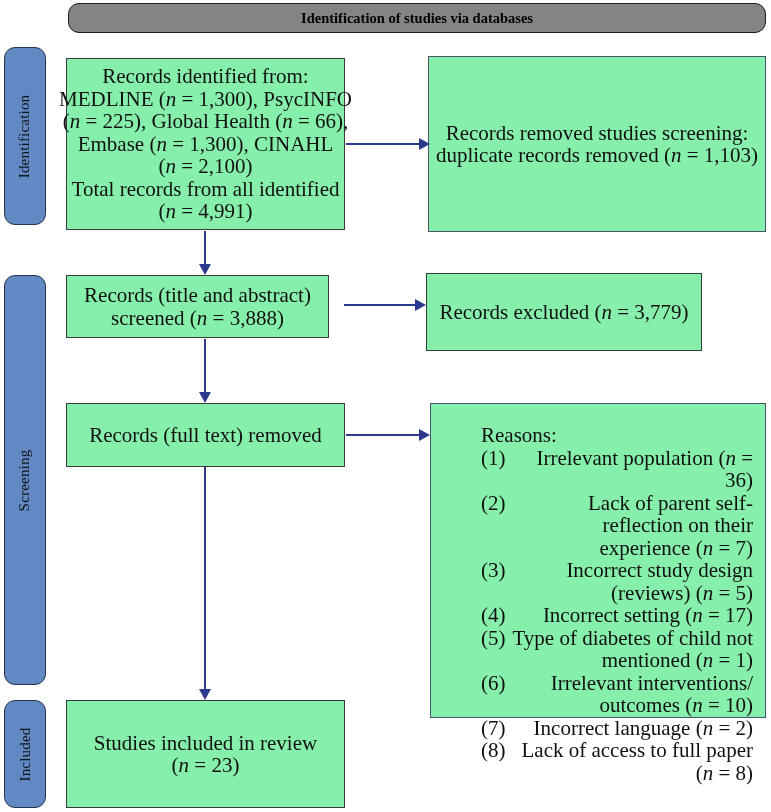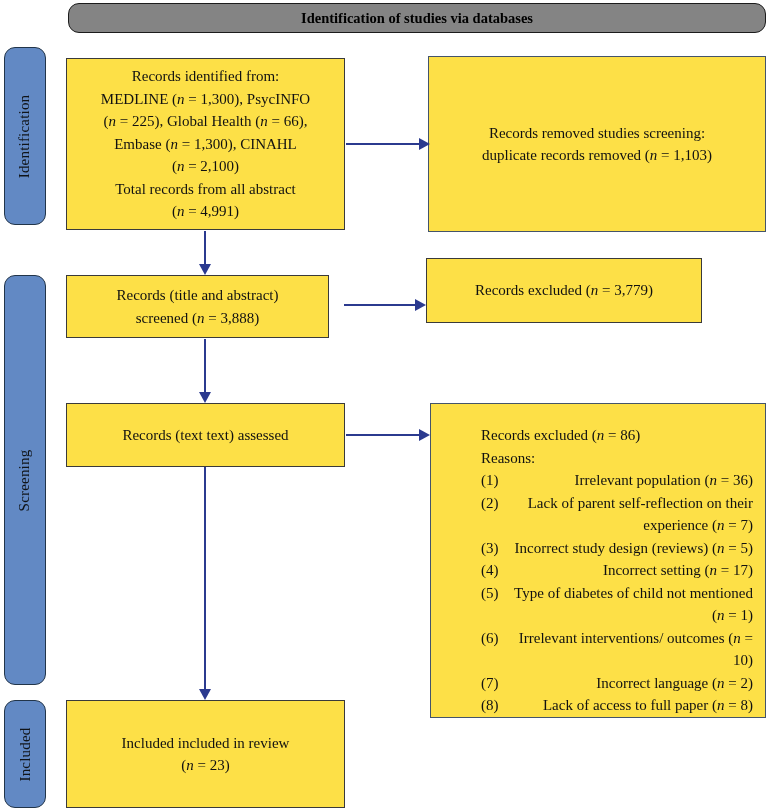--- a/index.html
+++ b/index.html
@@ -21,23 +21,23 @@
     left:4px;width:42px;
     background:#6289c4;border:1.7px solid #22354a;border-radius:11px;
     display:flex;align-items:center;justify-content:center;
   }
   .stage span{
     transform:rotate(-90deg);white-space:nowrap;
     font-size:15px;color:#101418;letter-spacing:.2px;
   }
   
   .box{
-    background:#fde047;border:1.6px solid #3a3a3a;
+    background:#86efac;border:1.6px solid #3a3a3a;
     display:flex;flex-direction:column;align-items:center;justify-content:center;
-    text-align:center;font-size:15px;line-height:22.5px;
+    text-align:center;font-size:21px;line-height:22.5px;
   }
   .box.slate{border-color:#44546a;}
   .box.left-align{align-items:flex-start;justify-content:flex-start;text-align:left;}
   .lines div{white-space:nowrap;}
   
   .rblock{padding:20px 8px 0 50px;width:100%;box-sizing:border-box;}
   .reason{display:flex;}
   .rnum{flex:0 0 30px;}
   .rtext{flex:1;padding-right:4px;text-align:right;}
   
@@ -64,51 +64,50 @@
   <span>Included</span>
 </div>
 
 <div class="abs box" style="left:66px;top:58px;width:279px;height:172px;">
   <div class="lines">
       <div>Records identified from:</div>
       <div>MEDLINE (<i>n</i> = 1,300), PsycINFO</div>
       <div>(<i>n</i> = 225), Global Health (<i>n</i> = 66),</div>
       <div>Embase (<i>n</i> = 1,300), CINAHL</div>
       <div>(<i>n</i> = 2,100)</div>
-      <div>Total records from all abstract</div>
+      <div>Total records from all identified</div>
       <div>(<i>n</i> = 4,991)</div>
     </div>
 </div>
 <div class="abs box slate" style="left:428px;top:56px;width:338px;height:176px;">
   <div class="lines">
       <div>Records removed studies screening:</div>
       <div>duplicate records removed (<i>n</i> = 1,103)</div>
     </div>
 </div>
 
 <div class="abs box" style="left:66px;top:275px;width:263px;height:63px;">
   <div class="lines">
       <div>Records (title and abstract)</div>
       <div>screened (<i>n</i> = 3,888)</div>
     </div>
 </div>
-<div class="abs box" style="left:426px;top:258px;width:276px;height:65px;">
+<div class="abs box" style="left:426px;top:273px;width:276px;height:78px;">
   <div class="lines">
       <div>Records excluded (<i>n</i> = 3,779)</div>
     </div>
 </div>
 
 <div class="abs box" style="left:66px;top:403px;width:279px;height:64px;">
   <div class="lines">
-      <div>Records (text text) assessed</div>
+      <div>Records (full text) removed</div>
     </div>
 </div>
 <div class="abs box slate left-align" style="left:430px;top:403px;width:336px;height:315px;">
   <div class="rblock">
-    <div>Records excluded (<i>n</i> = 86)</div>
     <div>Reasons:</div>
     <div>
         <div class="reason">
           <span class="rnum">(1)</span>
           <span class="rtext">Irrelevant population (<i>n</i> = 36)</span>
         </div>
         <div class="reason">
           <span class="rnum">(2)</span>
           <span class="rtext">Lack of parent self-reflection on their experience (<i>n</i> = 7)</span>
         </div>
@@ -135,21 +134,21 @@
         <div class="reason">
           <span class="rnum">(8)</span>
           <span class="rtext">Lack of access to full paper (<i>n</i> = 8)</span>
         </div>
       </div>
   </div>
 </div>
 
 <div class="abs box" style="left:66px;top:700px;width:279px;height:108px;">
   <div class="lines">
-      <div>Included included in review</div>
+      <div>Studies included in review</div>
       <div>(<i>n</i> = 23)</div>
     </div>
 </div>
 
 <div class="abs hline" style="left:346px;top:143px;width:74px;"></div>
 <div class="abs head-right" style="left:419px;top:138px;"></div>
 
 <div class="abs vline" style="left:204px;top:231px;height:34px;"></div>
 <div class="abs head-down" style="left:199px;top:264px;"></div>
 

